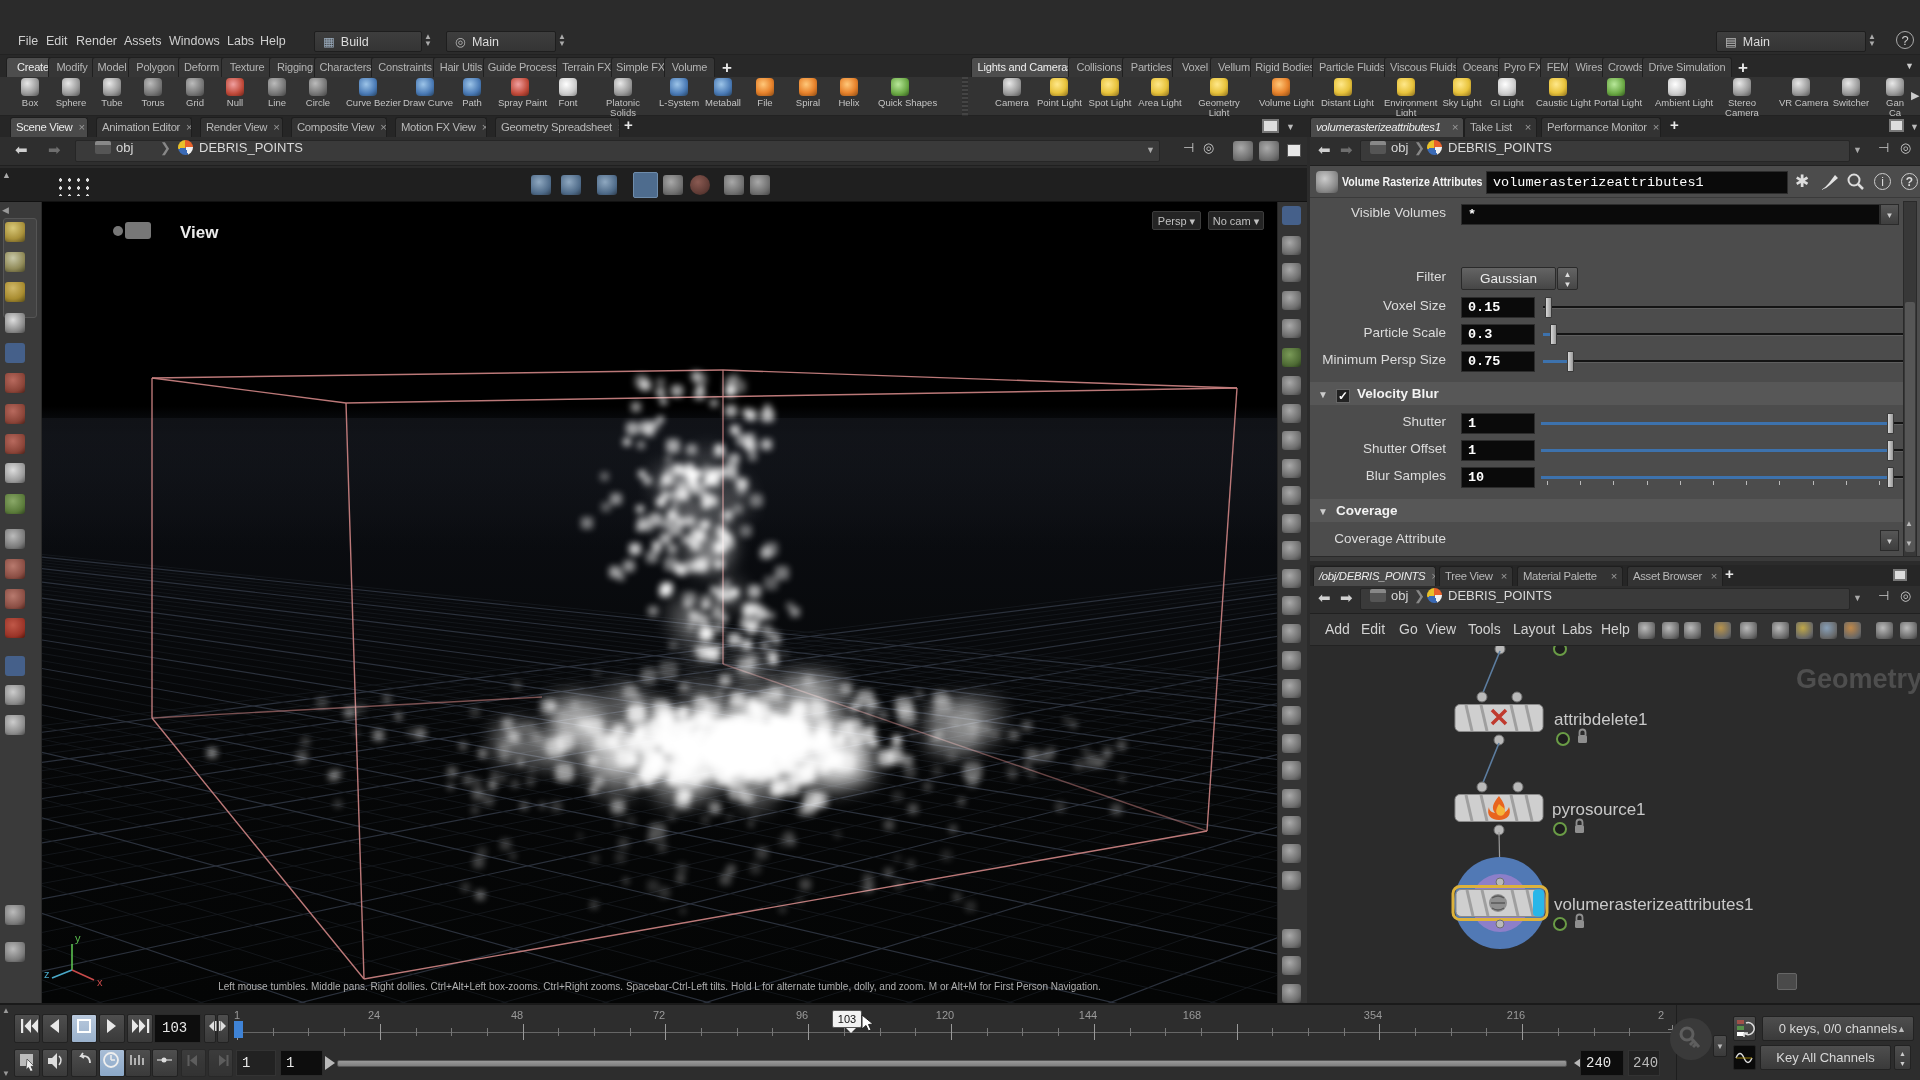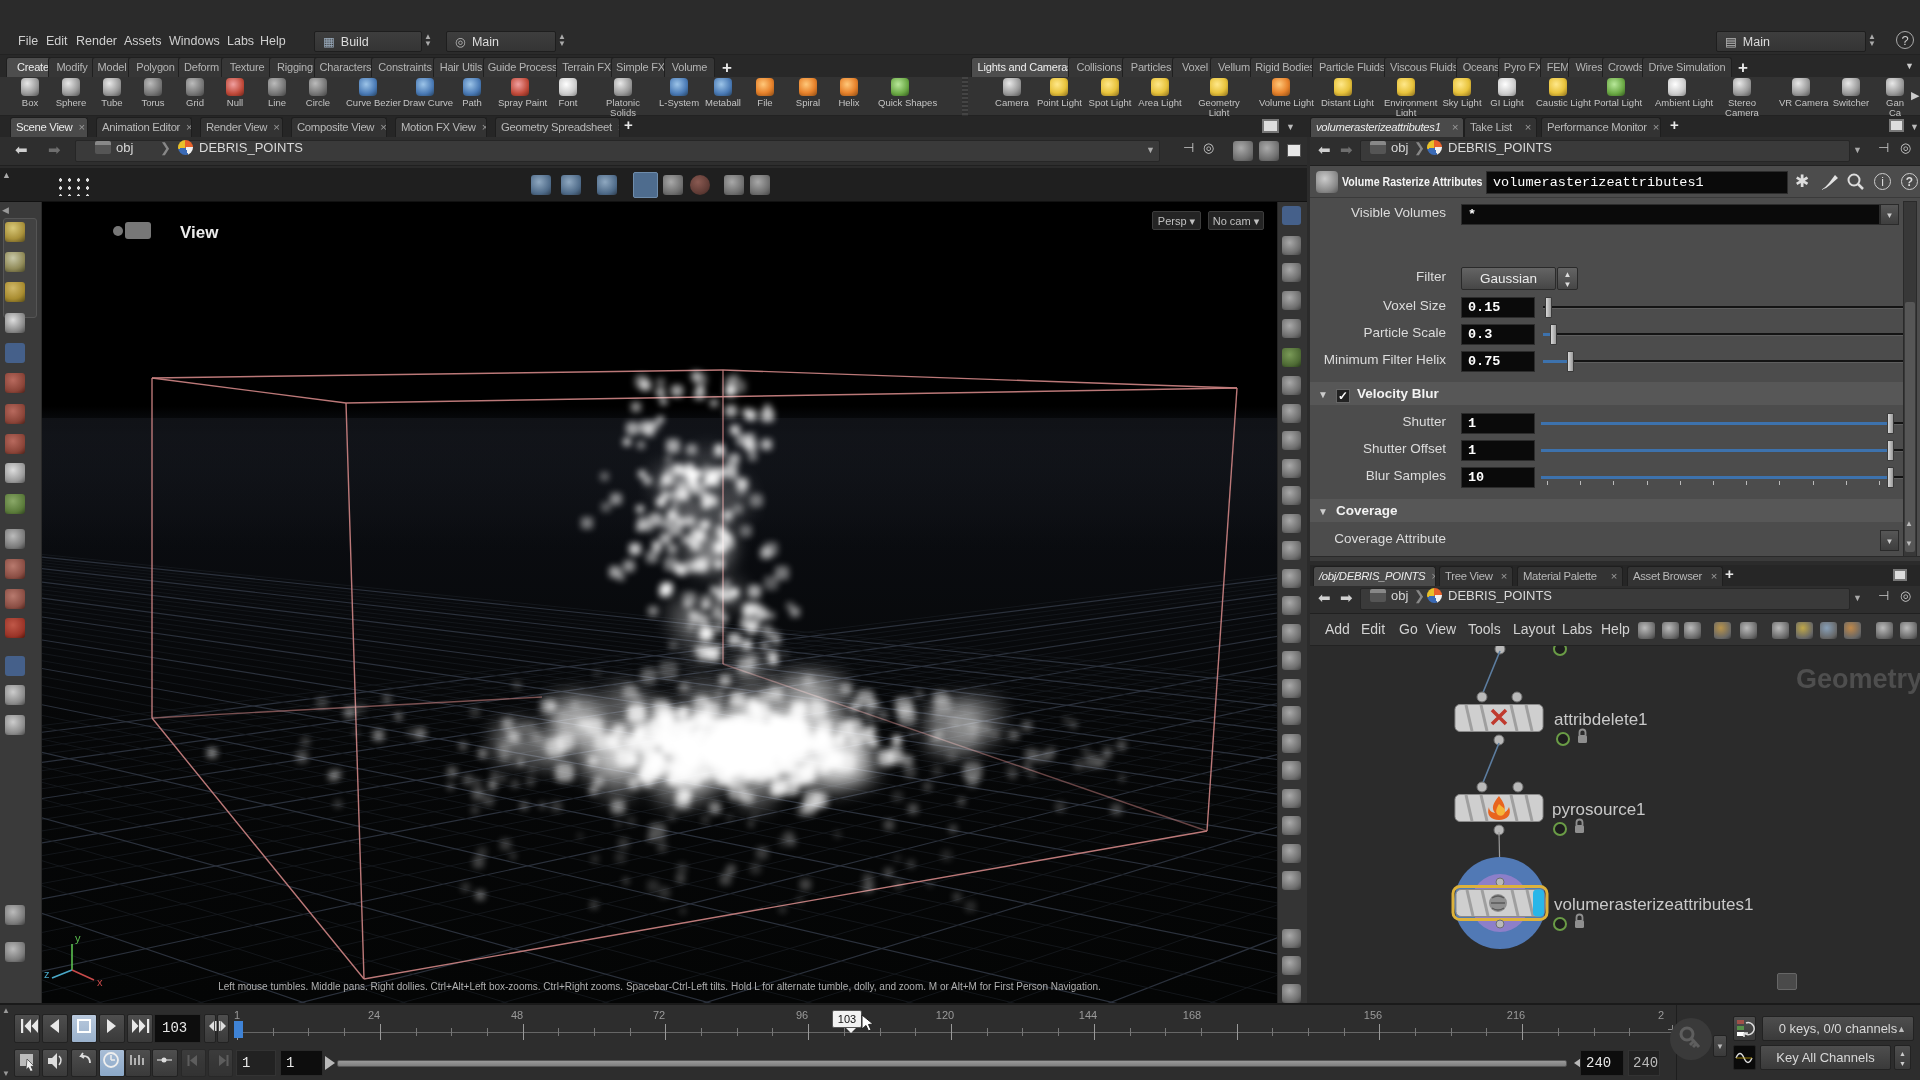--- a/index.html
+++ b/index.html
@@ -1361,21 +1361,21 @@
         <div class="groove"></div>
         <div class="handle" style="left:2px"></div>
       </div>
       <div class="plabel" style="top:188px">Particle Scale</div>
       <div class="pfield" style="top:187px;width:74px">0.3</div>
       <div class="slider" style="left:233px;top:187px;width:363px">
         <div class="groove"></div>
         <div class="bluefill" style="left:0;width:7px"></div>
         <div class="handle" style="left:7px"></div>
       </div>
-      <div class="plabel" style="top:215px">Minimum Filter Helix</div>
+      <div class="plabel" style="top:215px">Minimum Persp Size</div>
       <div class="pfield" style="top:214px;width:74px">0.75</div>
       <div class="slider" style="left:233px;top:214px;width:363px">
         <div class="groove"></div>
         <div class="bluefill" style="left:0;width:24px"></div>
         <div class="handle" style="left:24px"></div>
       </div>
       <div class="phdr" style="top:245px"><span style="color:#ccc;font-size:10px;margin:0 8px 0 8px">▼</span><span style="display:inline-block;width:14px;height:14px;background:#222;border:1px solid #666;color:#fff;font-size:12px;line-height:13px;text-align:center;vertical-align:-2px;margin-right:7px">✓</span>Velocity Blur</div>
       <div class="plabel" style="top:277px">Shutter</div>
       <div class="pfield" style="top:276px;width:74px">1</div>
       <div class="slider" style="left:231px;top:276px;width:365px">
@@ -1570,21 +1570,21 @@
         </svg>
       </div>
       <div class="rlab" style="left:237px;top:4px">1</div>
       <div class="rlab" style="left:374px;top:4px">24</div>
       <div class="rlab" style="left:517px;top:4px">48</div>
       <div class="rlab" style="left:659px;top:4px">72</div>
       <div class="rlab" style="left:802px;top:4px">96</div>
       <div class="rlab" style="left:945px;top:4px">120</div>
       <div class="rlab" style="left:1088px;top:4px">144</div>
       <div class="rlab" style="left:1192px;top:4px">168</div>
-      <div class="rlab" style="left:1373px;top:4px">156</div>
+      <div class="rlab" style="left:1373px;top:4px">354</div>
       <div class="rlab" style="left:1516px;top:4px">216</div>
       <div class="rlab" style="left:1661px;top:4px">2</div>
       <div style="position:absolute;left:234px;top:27px;width:1442px;height:1px;background:#666"></div>
       <div class="tick" style="left:237px;top:19px;height:16px;background:#999"></div>
       <div class="tick" style="left:273px;top:23px;height:8px;"></div>
       <div class="tick" style="left:308px;top:23px;height:8px;"></div>
       <div class="tick" style="left:344px;top:23px;height:8px;"></div>
       <div class="tick" style="left:380px;top:19px;height:16px;background:#999"></div>
       <div class="tick" style="left:416px;top:23px;height:8px;"></div>
       <div class="tick" style="left:451px;top:23px;height:8px;"></div>

